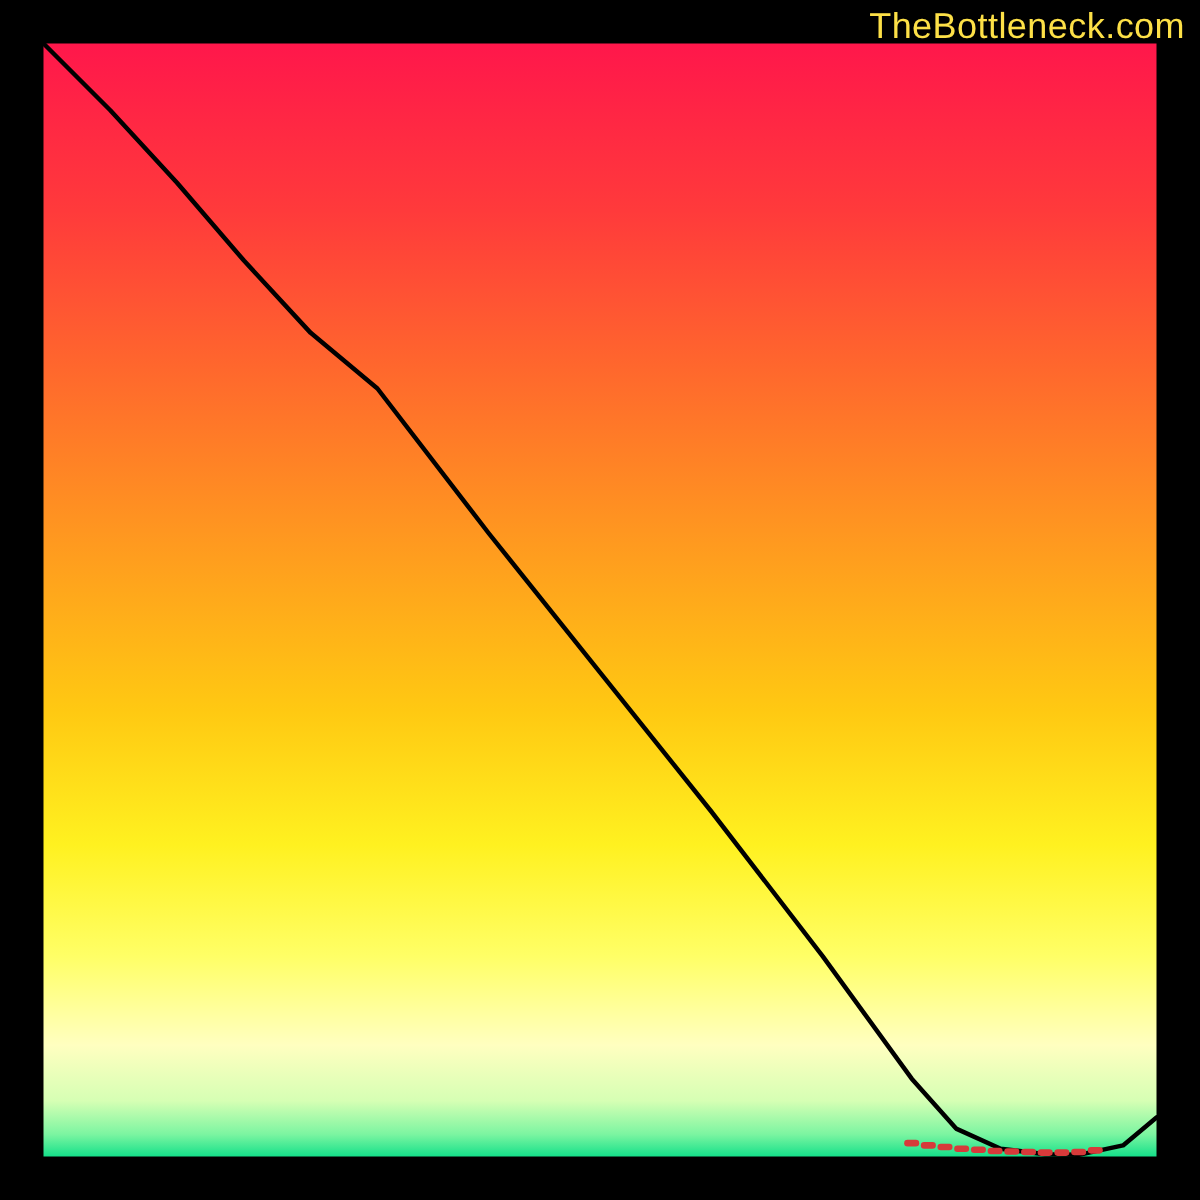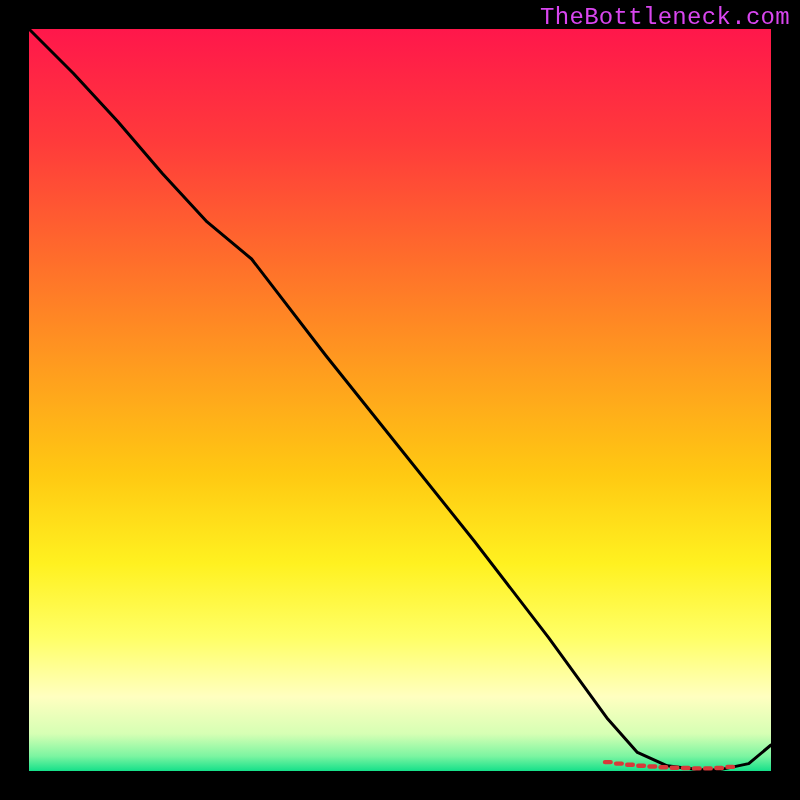--- a/index.html
+++ b/index.html
@@ -14,25 +14,24 @@
   .frame {
     position: relative;
     width: 800px;
     height: 800px;
     background: #000;
   }
   .watermark {
     position: absolute;
     top: 4px;
     right: 10px;
-    color: #d946ef;
+    color: #fde047;
     font-size: 24px;
     font-weight: 500;
     letter-spacing: 0.3px;
-    font-family: Liberation Mono, monospace;
   }
   svg {
     display: block;
   }
 </style>
 </head>
 <body>
 
 <div class="frame">
   <div class="watermark">TheBottleneck.com</div>

